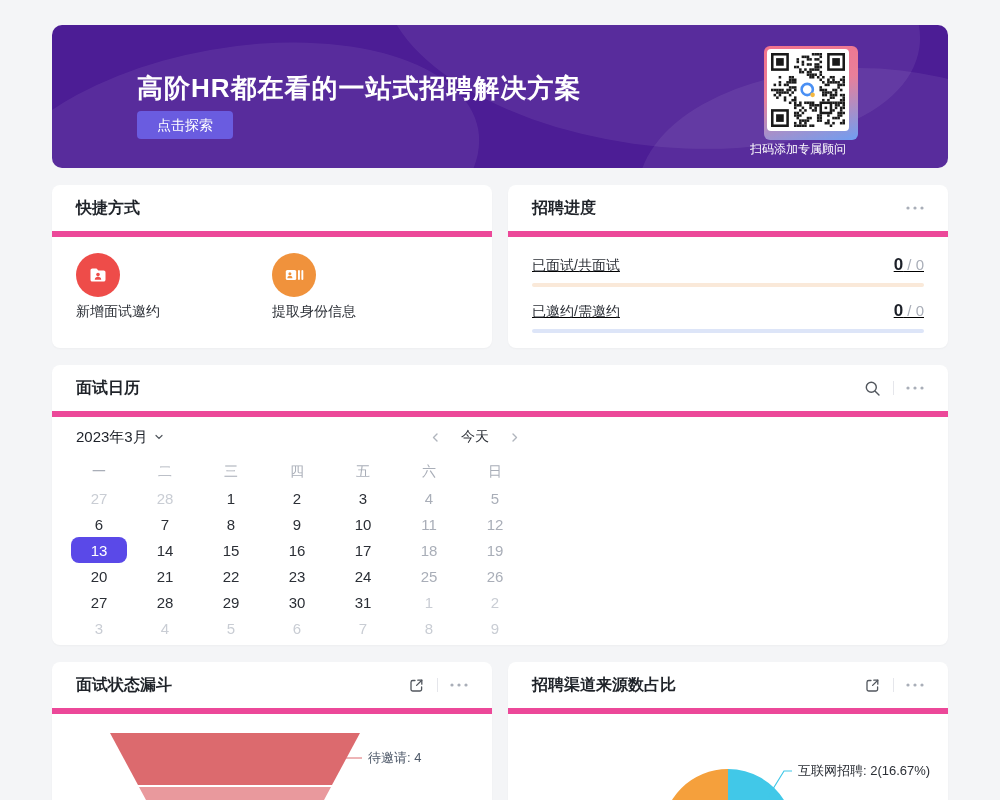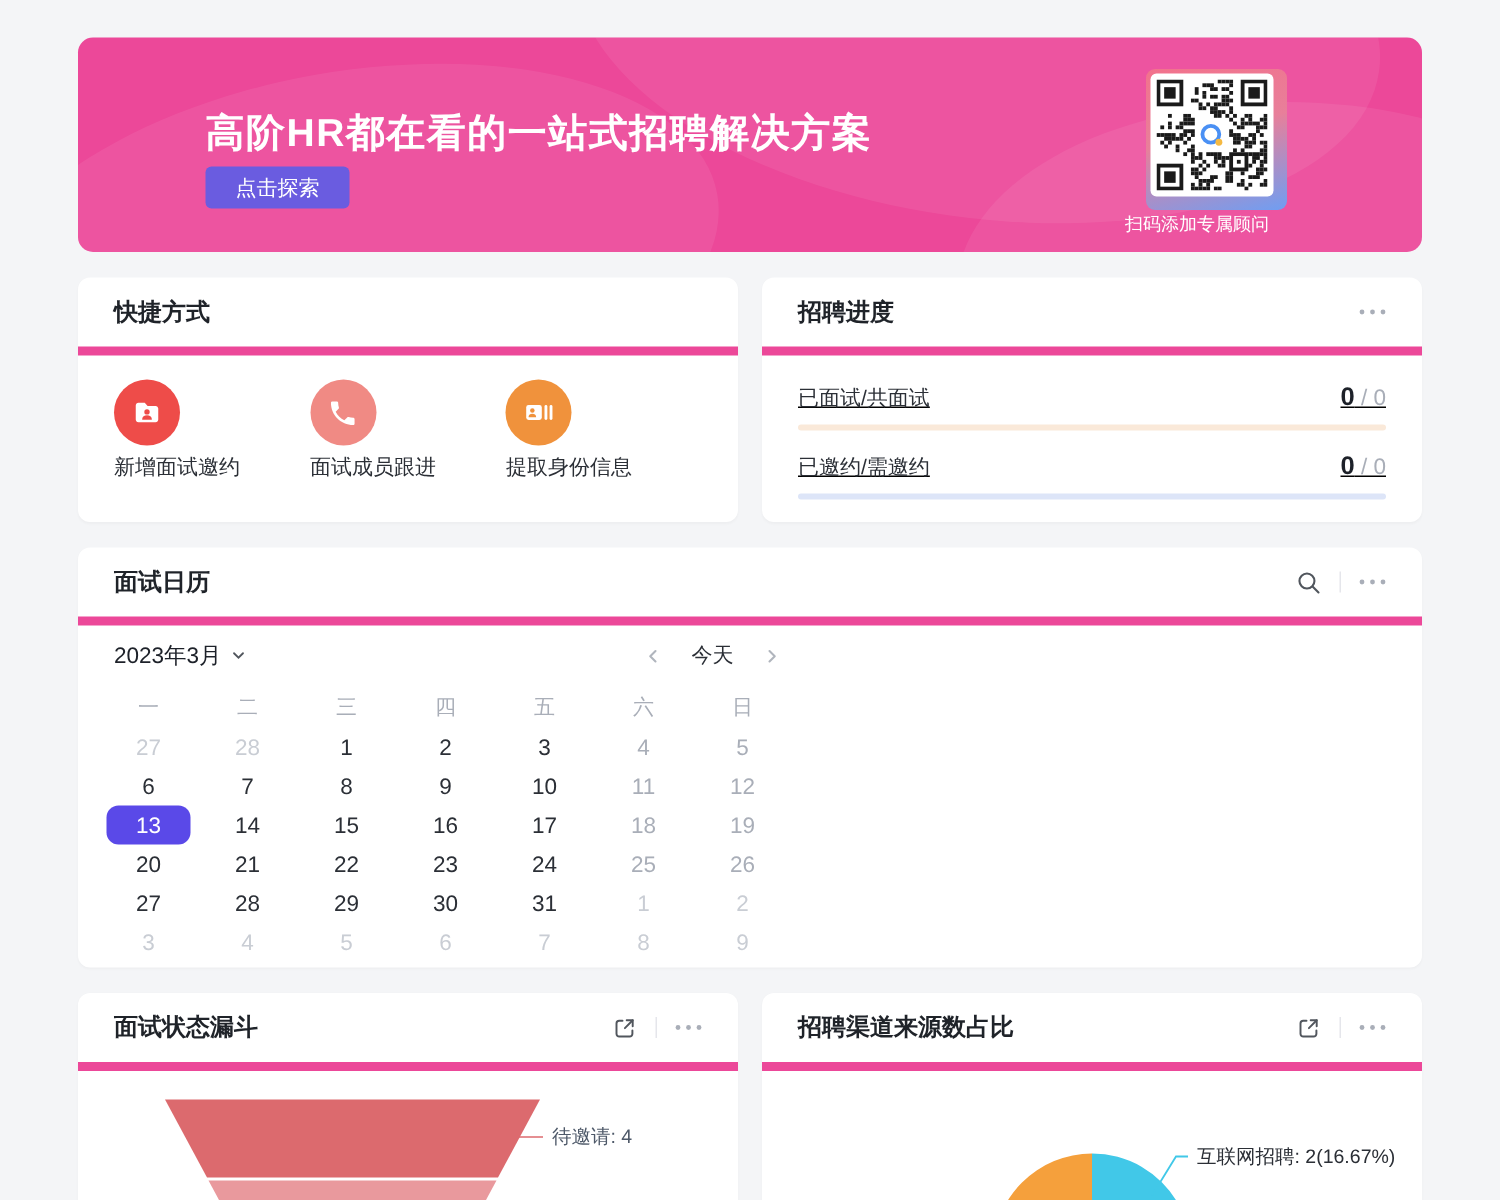--- a/index.html
+++ b/index.html
@@ -10,21 +10,21 @@
   .card{position:absolute;background:#fff;border-radius:8px;box-shadow:0 1px 2px rgba(31,35,41,.03);}
   .title-bar{height:46px;display:flex;align-items:center;justify-content:space-between;
              padding:0 24px;border-bottom:6px solid #ec4899;}
   .card-title{font-size:16px;font-weight:700;color:#1f2329;}
   .bar-icons{display:flex;align-items:center;gap:12px;}
   .vdiv{width:1px;height:14px;background:#e5e6eb;display:inline-block;}
   .icon-btn{display:flex;align-items:center;cursor:pointer;}
 
   
   .banner{position:absolute;left:52px;top:25px;width:896px;height:143px;border-radius:10px;
-          background:#ec4899;overflow:hidden;}
+          background:#4c1d95;overflow:hidden;}
   .blob{position:absolute;background:rgba(255,255,255,.07);border-radius:50%;}
   .b1{left:-70px;bottom:-130px;width:500px;height:250px;transform:rotate(-10deg);}
   .b2{left:330px;top:-150px;width:540px;height:270px;transform:rotate(8deg);}
   .b3{right:-130px;bottom:-150px;width:440px;height:250px;}
   .banner-title{position:absolute;left:85px;top:46px;font-size:26px;font-weight:700;color:#fff;letter-spacing:1px;}
   .banner-cta{position:absolute;left:85px;top:86px;height:28px;line-height:28px;padding:0 20px;
               background:#6a5ce0;border-radius:4px;color:#fff;font-size:14px;cursor:pointer;}
   .qr-box{position:absolute;left:712px;top:21px;width:88px;height:88px;border-radius:6px;
           background:linear-gradient(165deg,#f2728c 0%,#e87f9a 45%,#6f9ef2 100%);padding:3px;}
   .qr-inner{width:82px;height:82px;background:#fff;border-radius:4px;display:flex;
@@ -336,28 +336,20 @@
           <div class="qa-circle" style="background: rgb(238, 76, 73);">
             <svg width="22" height="22" viewBox="0 0 22 22">
               <path fill="#fff" d="M3.5 6.3c0-1 .8-1.8 1.8-1.8h4.2l1.9 2.1h5.3c1 0 1.8.8 1.8 1.8v7.3c0 1-.8 1.8-1.8 1.8H5.3c-1 0-1.8-.8-1.8-1.8z"></path>
               <circle cx="11" cy="10.6" r="1.8" fill="#ee4c49"></circle>
               <path fill="#ee4c49" d="M7.8 15.4c0-1.6 1.4-2.6 3.2-2.6s3.2 1 3.2 2.6v.4H7.8z"></path>
             </svg>
           </div>
           <div class="qa-label">新增面试邀约</div>
         </div>
         <div class="qa-item">
-          <div class="qa-circle" style="background: rgb(240, 138, 132);">
-            <svg width="21" height="21" viewBox="0 0 24 24">
-              <path fill="#fff" d="M6.62 10.79c1.44 2.83 3.76 5.14 6.59 6.59l2.2-2.2c.27-.27.67-.36 1.02-.24 1.12.37 2.33.57 3.57.57.55 0 1 .45 1 1V20c0 .55-.45 1-1 1-9.39 0-17-7.61-17-17 0-.55.45-1 1-1h3.5c.55 0 1 .45 1 1 0 1.25.2 2.45.57 3.57.11.35.03.74-.25 1.02l-2.2 2.2z"></path>
-            </svg>
-          </div>
-          <div class="qa-label">面试成员跟进</div>
-        </div>
-        <div class="qa-item">
           <div class="qa-circle" style="background: rgb(240, 146, 60);">
             <svg width="22" height="22" viewBox="0 0 22 22">
               <rect x="2.8" y="6" width="10.4" height="10" rx="1.6" fill="#fff"></rect>
               <circle cx="6.9" cy="9.7" r="1.5" fill="#f0923c"></circle>
               <path fill="#f0923c" d="M4.4 13.9c0-1.3 1.1-2.1 2.5-2.1s2.5.8 2.5 2.1v.3H4.4z"></path>
               <rect x="15" y="6" width="1.9" height="10" rx=".95" fill="#fff"></rect>
               <rect x="18.4" y="6" width="1.9" height="10" rx=".95" fill="#fff"></rect>
             </svg>
           </div>
           <div class="qa-label">提取身份信息</div>

